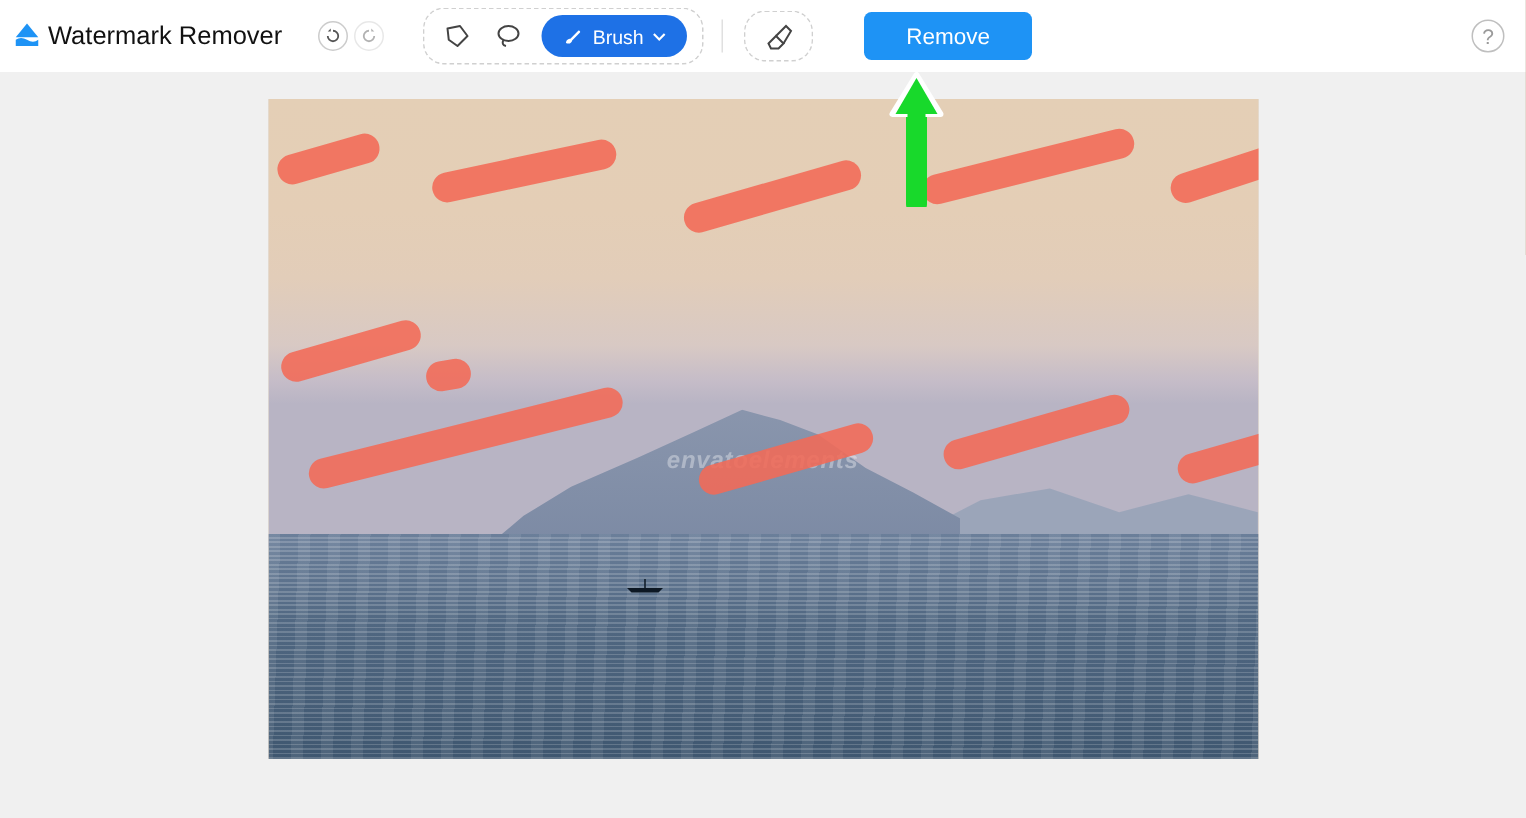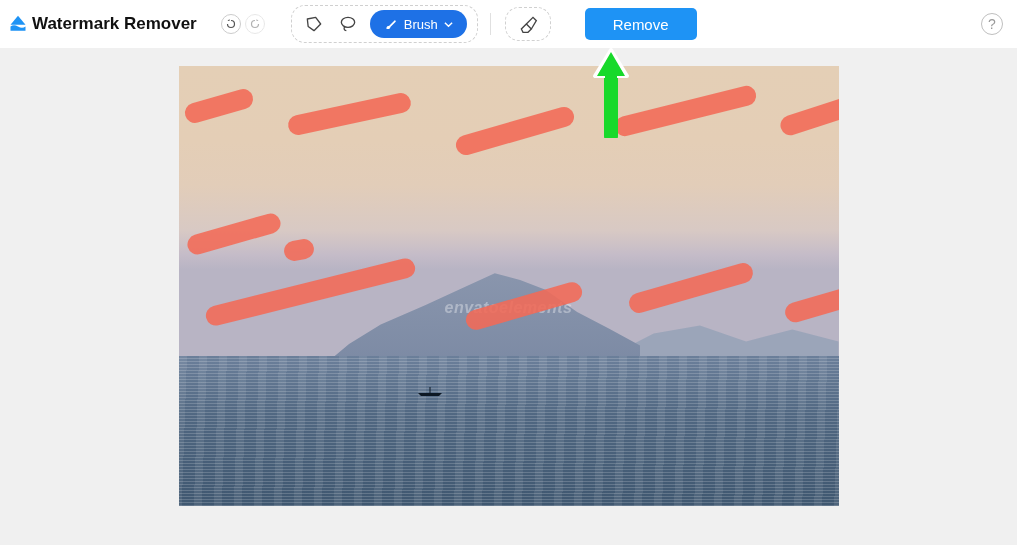--- a/index.html
+++ b/index.html
@@ -23,21 +23,21 @@
       align-items: center;
       gap: 4px;
     }
     .logo-icon {
       width: 20px;
       height: 22px;
     }
     .app-title {
       font-size: 17px;
       color: #111;
-      font-weight: 700;
+      font-weight: 400;
     }
     .history-group {
       display: flex;
       gap: 4px;
       margin-left: 16px;
     }
     .round-btn {
       width: 20px;
       height: 20px;
       border: 1px solid #ccc;

